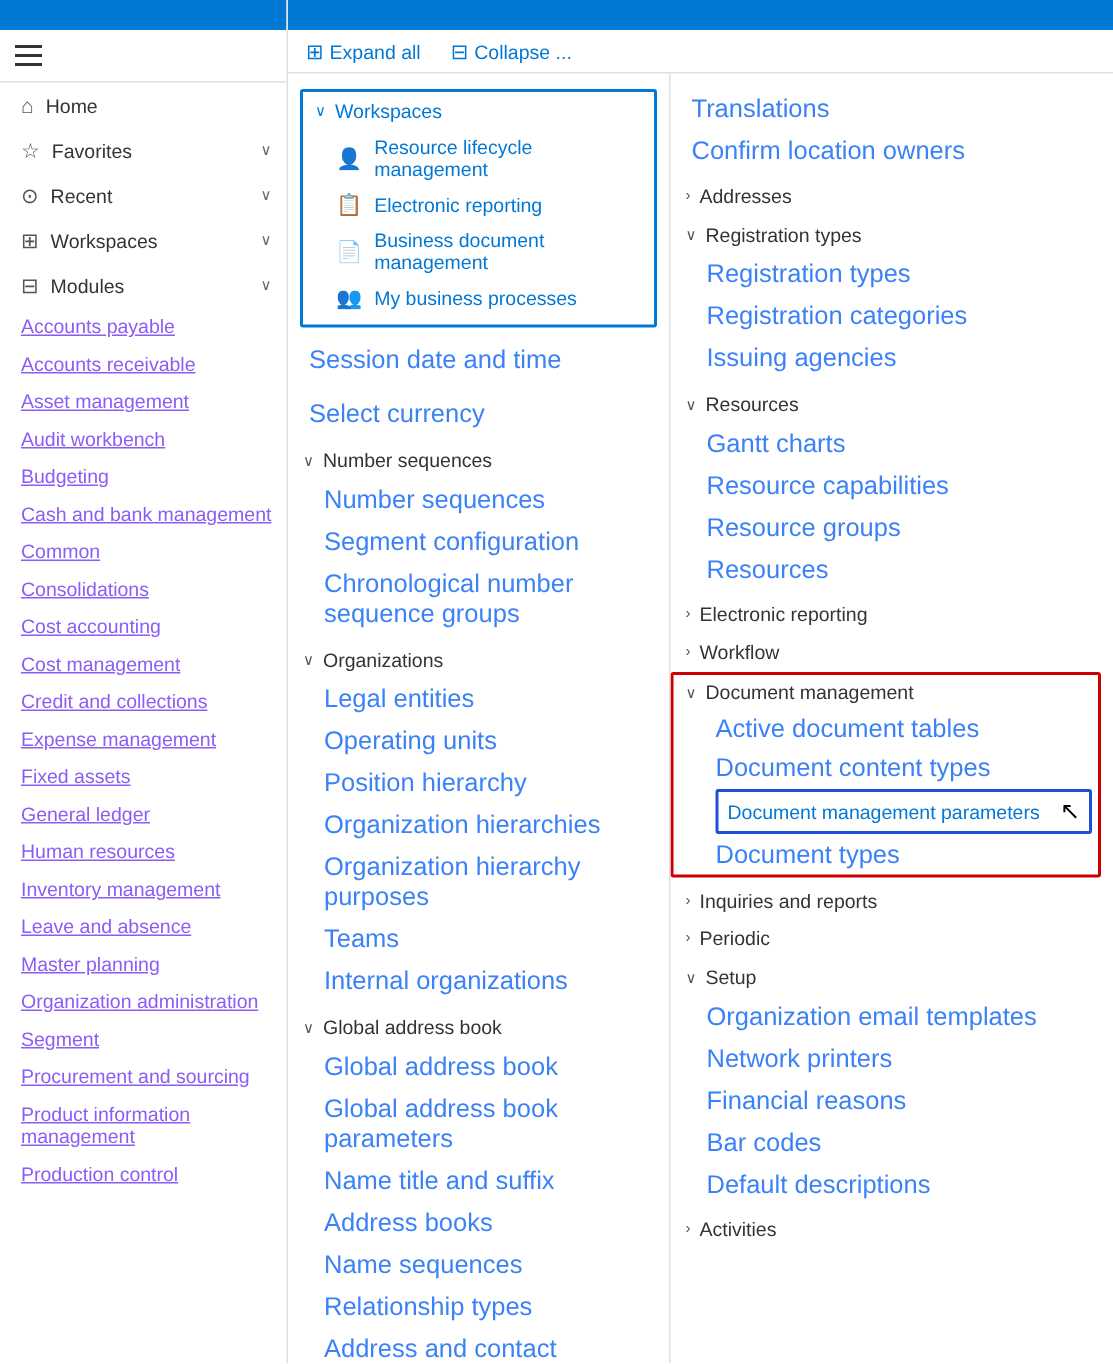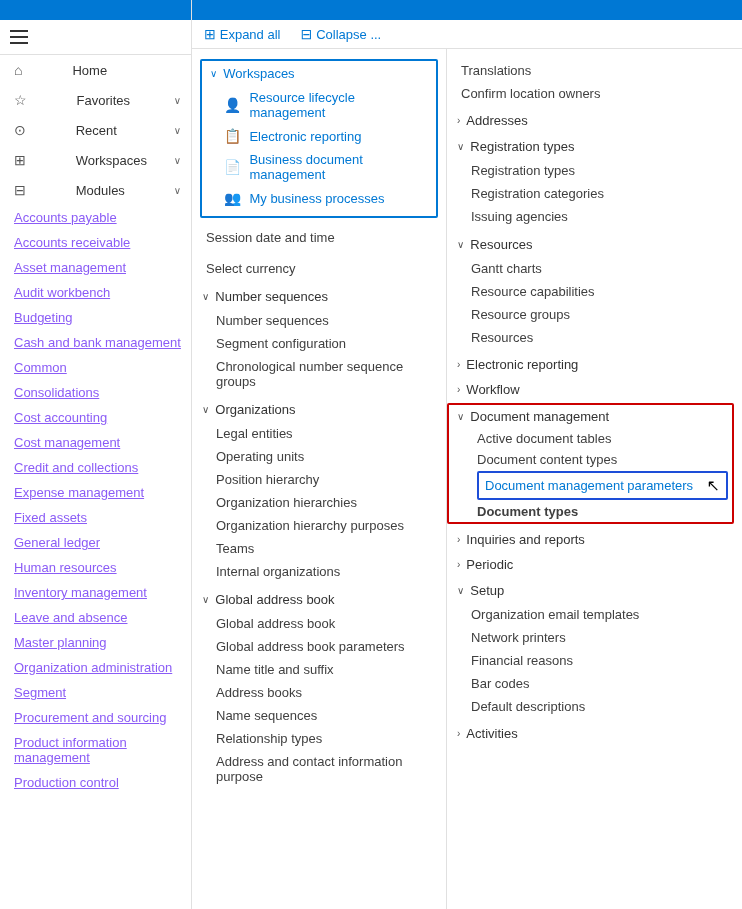--- a/index.html
+++ b/index.html
@@ -31,21 +31,21 @@
       cursor: pointer; margin-right: 8px;
     }
     .hamburger-icon span {
       display: block; height: 2px; background: #333; width: 100%;
     }
     .nav-item {
       display: flex; align-items: center; padding: 7px 10px 7px 14px;
       cursor: pointer; color: #333;
     }
     .nav-item .nav-icon { margin-right: 8px; font-size: 14px; color: #555; }
-    .nav-item .nav-label { flex: 1; margin-left: 42px; }
+    .nav-item .nav-label { flex: 1; }
     .nav-item .nav-arrow { font-size: 10px; color: #666; }
     .modules-list {
       padding-left: 0;
     }
     .module-item {
       padding: 5px 10px 5px 14px;
       cursor: pointer;
       color: #8b5cf6;
       font-size: 13px;
       text-decoration: underline;
@@ -102,21 +102,21 @@
       margin-right: 6px; font-size: 10px; color: #555;
     }
     .section-title {
       font-size: 13px;
     }
     .section-items {
       padding-left: 24px;
     }
     .menu-link {
       display: block; padding: 4px 10px 4px 0;
-      color: #404040; cursor: pointer; font-size: 13px;
+      color: #3b82f6; cursor: pointer; font-size: 17px;
       text-decoration: none;
     }
 
     
     .workspaces-box {
       border: 2px solid #0078d4;
       margin: 4px 8px;
       border-radius: 2px;
     }
     .workspaces-header {
@@ -385,21 +385,21 @@
             <span>Document management</span>
           </div>
           <div style="padding-left: 28px;">
             <a class="menu-link" style="padding: 3px 0;">Active document tables</a>
             <a class="menu-link" style="padding: 3px 0; display: flex; align-items: center; justify-content: space-between;">Document content types</a>
 
             <div class="doc-mgmt-params">
               <a class="link">Document management parameters</a>
               <span style="font-size:16px; margin-left:4px;">↖</span>
             </div>
-            <a class="menu-link" style="padding: 3px 0; font-weight: bold;">Document types</a>
+            <a class="menu-link" style="padding: 3px 0;">Document types</a>
           </div>
         </div>
       </div>
 
       <div class="sub-section">
         <div class="sub-section-header">
           <span class="expand-icon">›</span>
           <span>Inquiries and reports</span>
         </div>
       </div>

